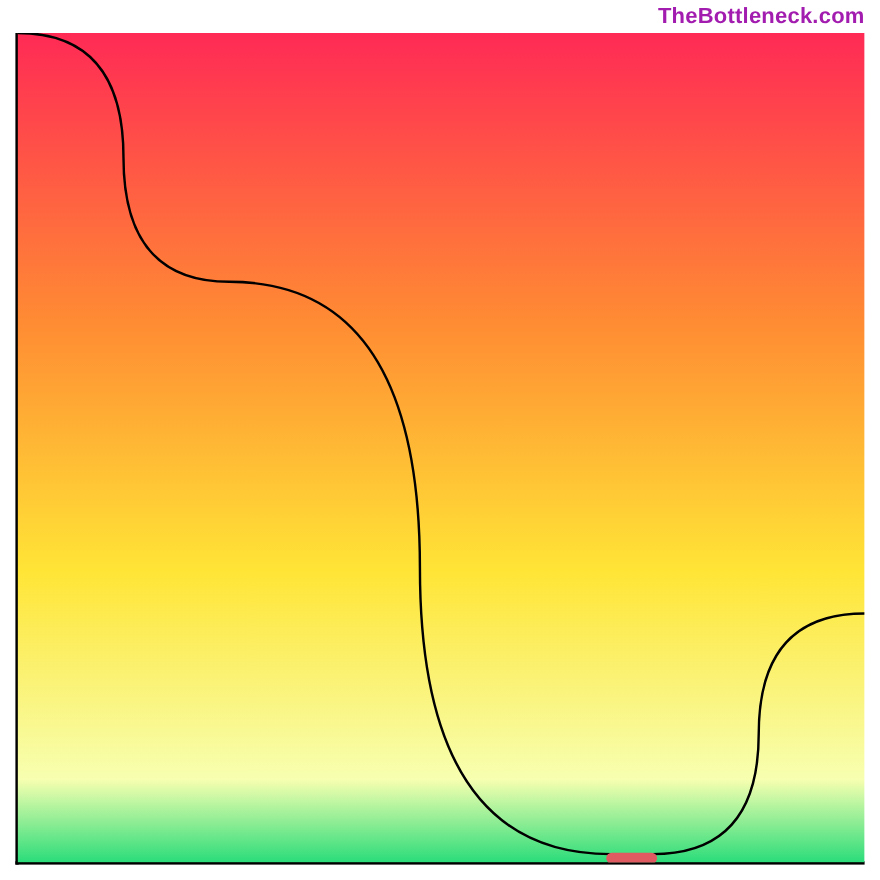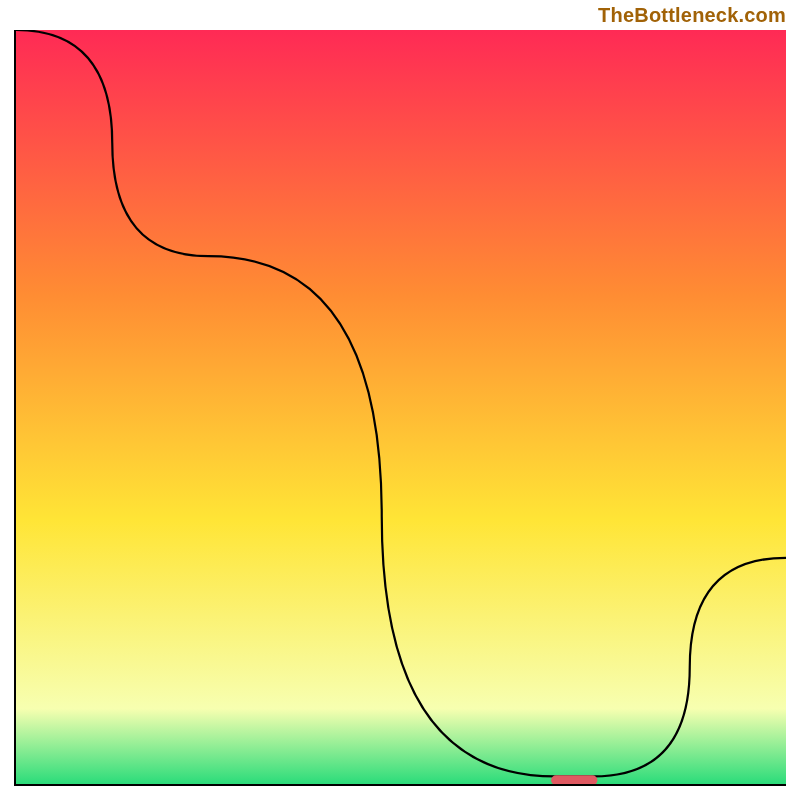--- a/index.html
+++ b/index.html
@@ -10,21 +10,21 @@
     background: #fff;
     font-family: Arial, Helvetica, sans-serif;
     position: relative;
   }
   .watermark {
     position: absolute;
     top: 4px;
     right: 14px;
     font-size: 20px;
     font-weight: 600;
-    color: #a16207;
+    color: #a21caf;
     letter-spacing: 0.2px;
   }
   .plot-frame {
     position: absolute;
     left: 14px;
     top: 30px;
     width: 772px;
     height: 756px;
     border-left: 3px solid #000;
     border-bottom: 3px solid #000;

